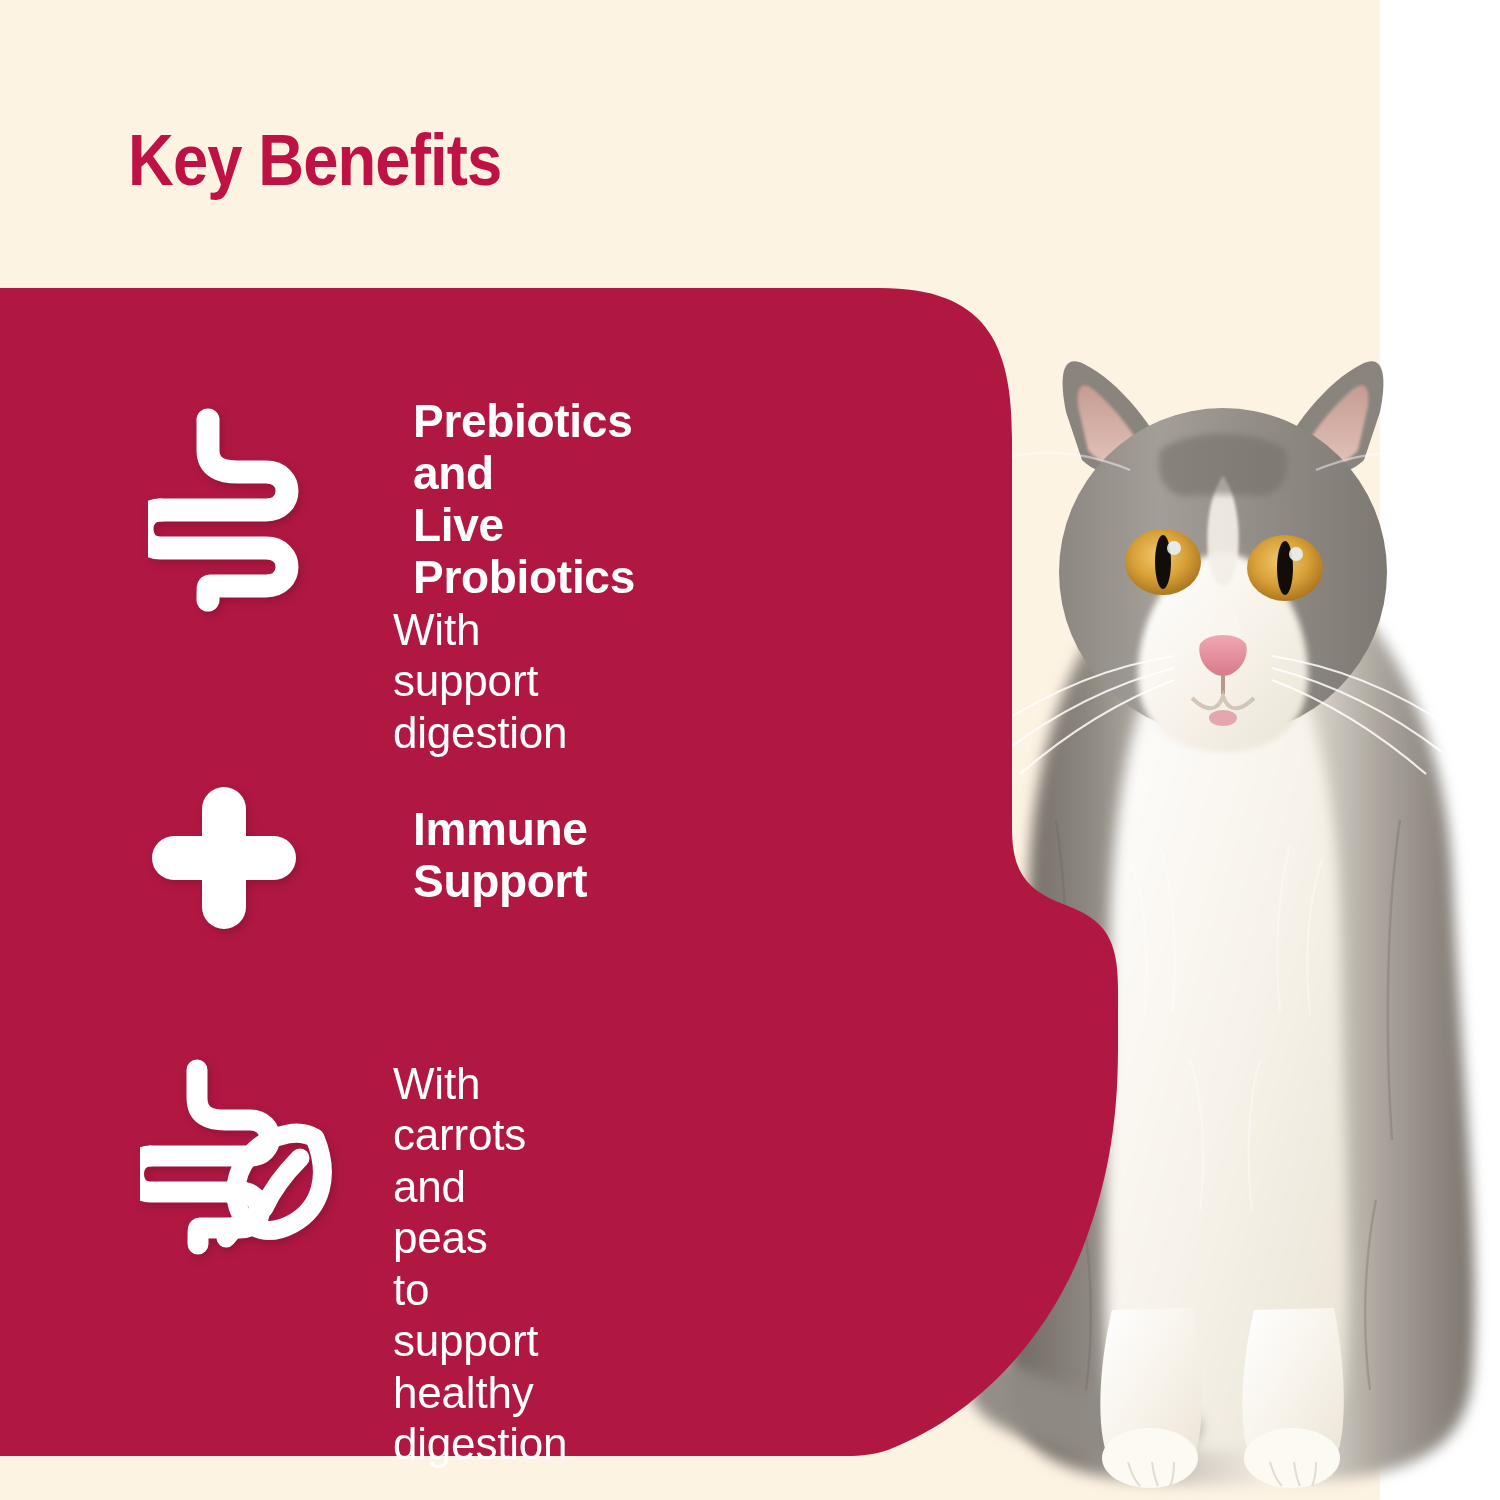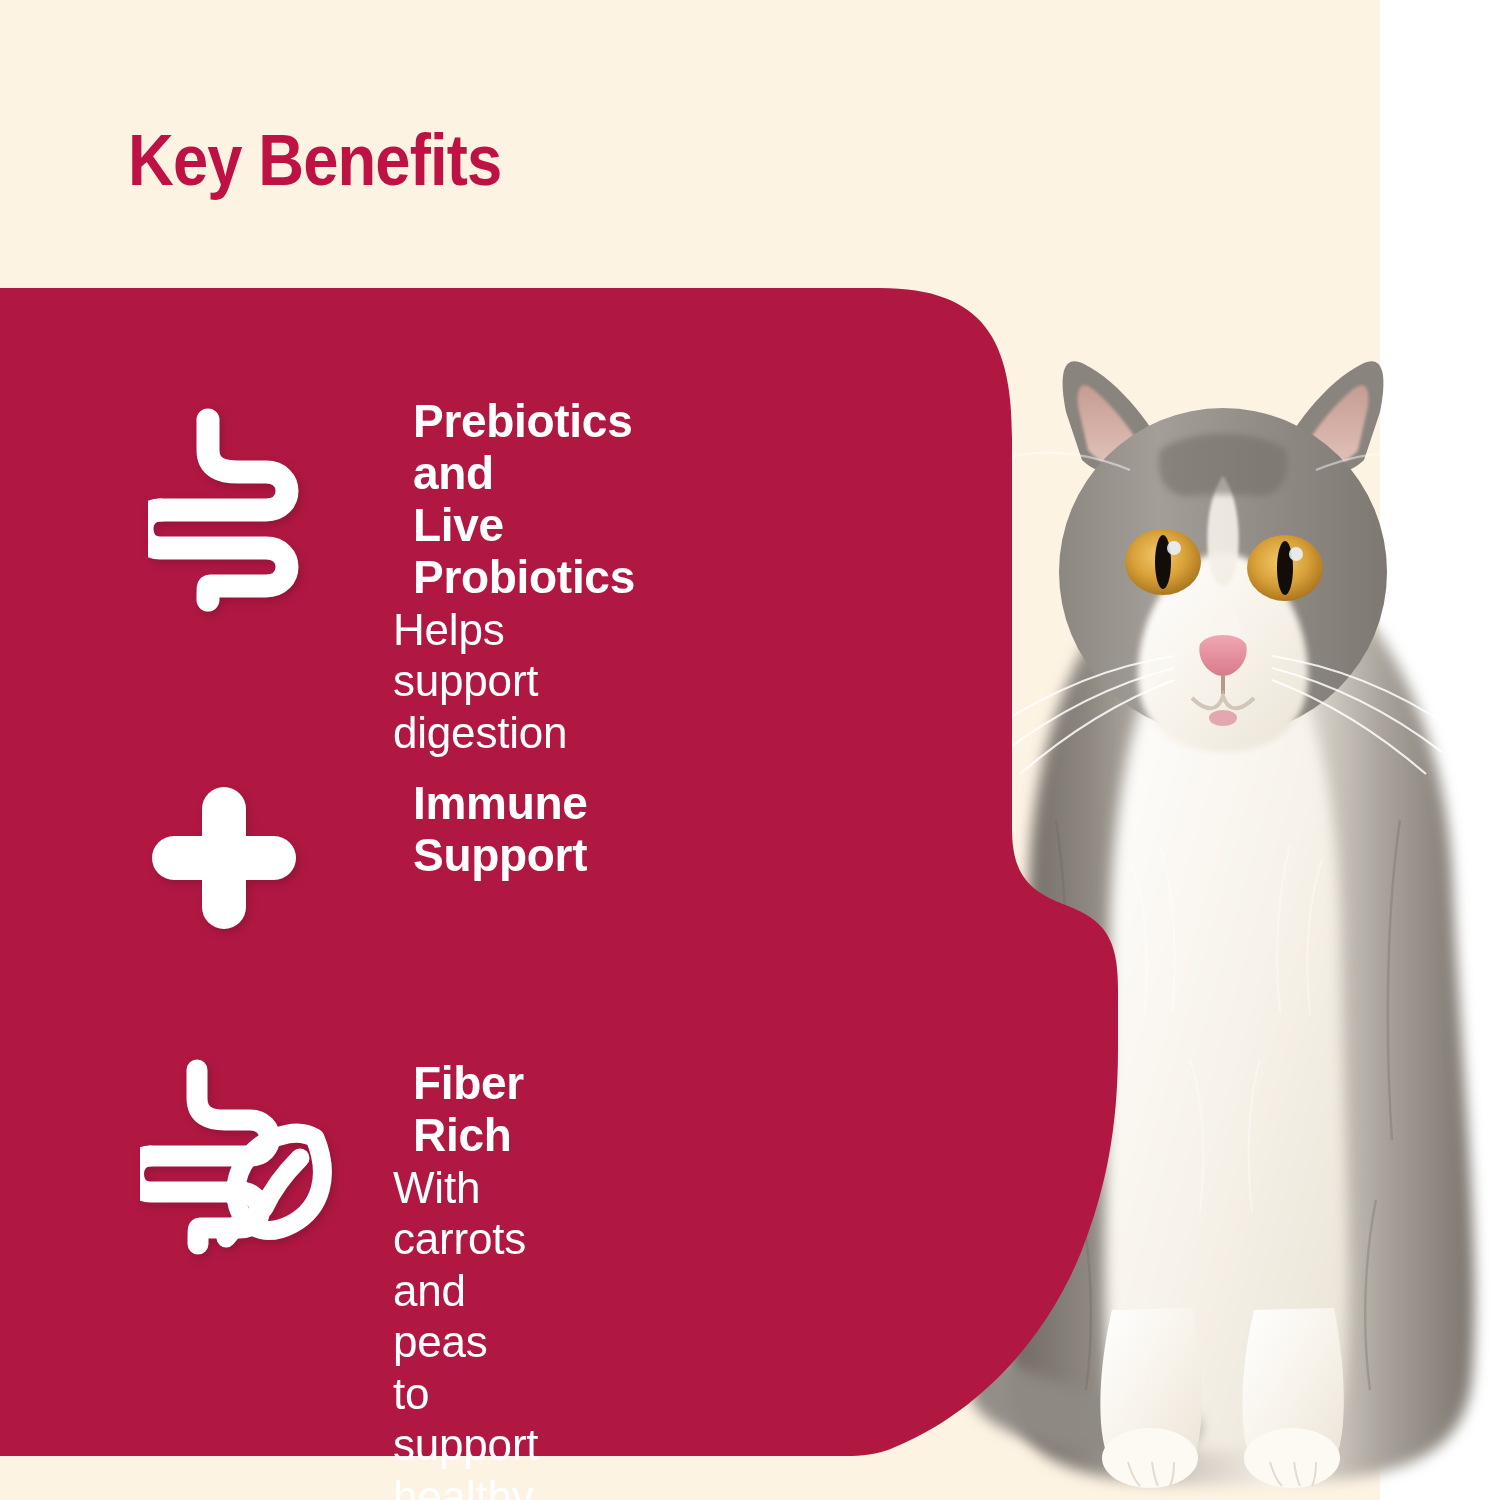--- a/index.html
+++ b/index.html
@@ -83,21 +83,21 @@
     line-height:1.17;
     letter-spacing:-0.2px;
     white-space:pre-line;
   }
 
   
   #benefit-0 .benefit-icon { left:148px; top:118px; }
   #benefit-0 .benefit-text { top:108px; }
 
   #benefit-1 .benefit-icon { left:148px; top:495px; }
-  #benefit-1 .benefit-text { top:490px; }
+  #benefit-1 .benefit-text { top:516px; }
 
   #benefit-2 .benefit-icon { left:140px; top:770px; }
   #benefit-2 .benefit-text { top:770px; }
 </style>
 </head>
 <body>
 
 <div id="stage">
 
   <div class="cat-photo">
@@ -310,21 +310,21 @@
                      L 118 142
                      C 146 142, 146 180, 118 180
                      L 62 180
                      C 60 180, 60 180, 60 194"></path>
           </g>
         </svg>
       </div>
       <div class="benefit-text">
         <div class="b-title">Prebiotics and
 Live Probiotics</div>
-        <div class="b-desc">Helps support
+        <div class="b-desc">With support
 digestion</div>
       </div>
     </div>
 
     <div class="benefit" id="benefit-1">
       <div class="benefit-icon">
         <svg width="152" height="150" viewBox="0 0 152 150" xmlns="http://www.w3.org/2000/svg">
           <g stroke="#ffffff" stroke-width="44" stroke-linecap="round">
             <line x1="76" y1="26" x2="76" y2="124"></line>
             <line x1="26" y1="75" x2="126" y2="75"></line>
@@ -360,21 +360,20 @@
                      C 122 182, 98 166, 96 138
                      C 94 108, 116 82, 148 76
                      C 158 74, 168 76, 175 80 Z"></path>
             <path d="M 160 100
                      C 146 114, 132 132, 124 150"></path>
             <path d="M 103 160 L 86 180"></path>
           </g>
         </svg>
       </div>
       <div class="benefit-text">
-        <div class="b-title">Fiber Rich</div>
         <div class="b-desc">With carrots and peas
 to support healthy
 digestion</div>
       </div>
     </div>
 
   </div>
 </div>
 
 </body></html>

